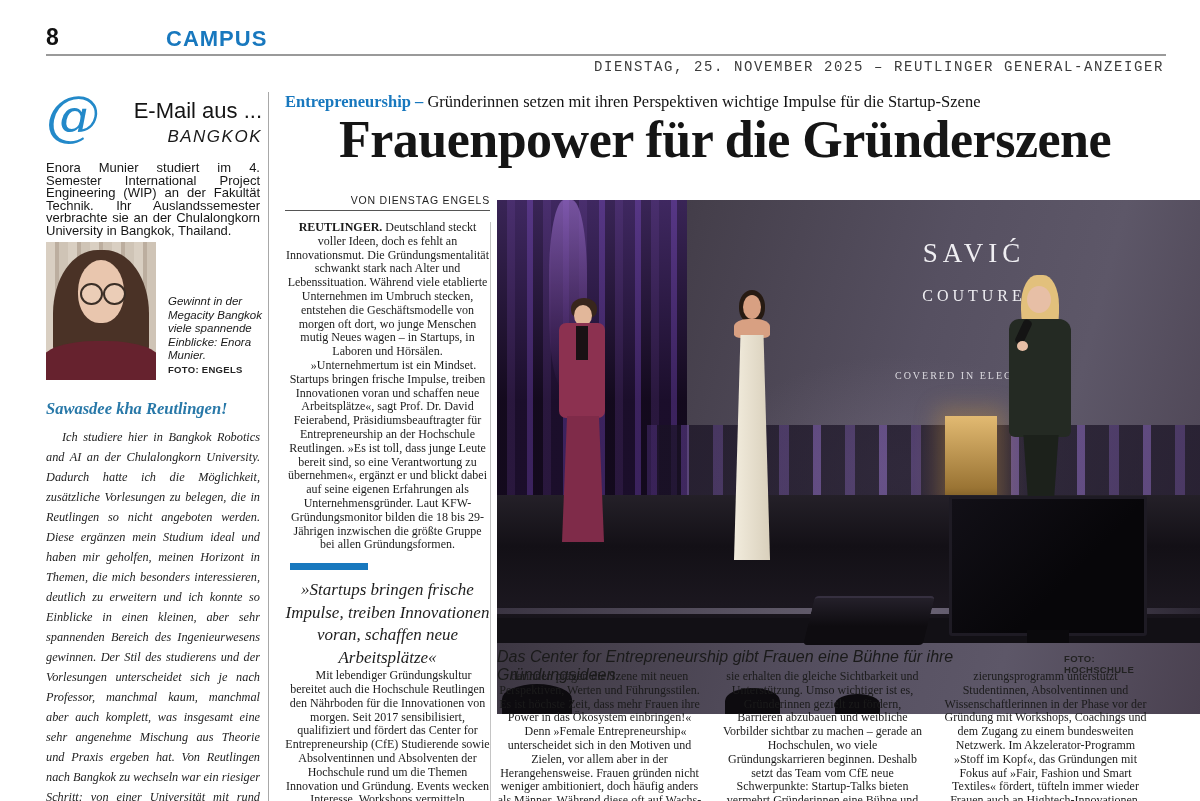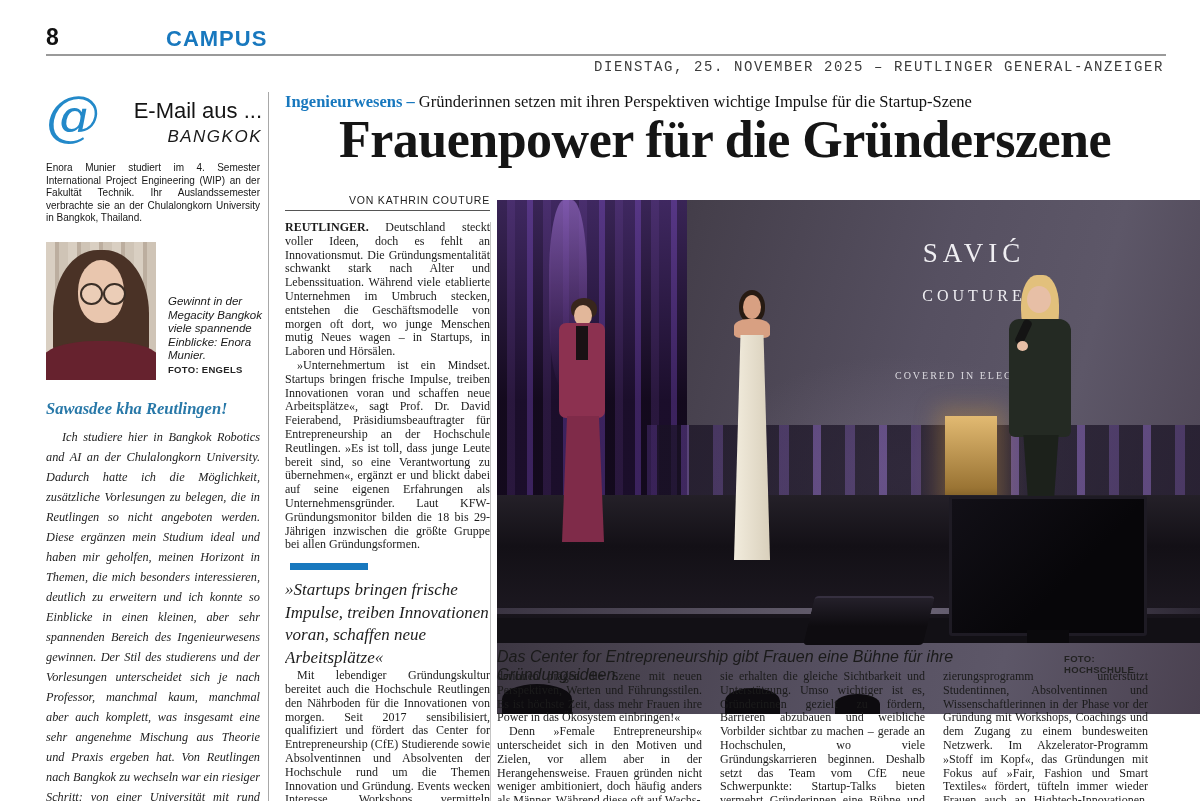--- a/index.html
+++ b/index.html
@@ -16,21 +16,21 @@
             font-size:14px;letter-spacing:1.6px;color:#3c3c3c;}
 
   
   .v-rule1{left:268px;top:92px;width:1px;height:709px;background:#a8a8a8;}
   .at-icon{left:46px;top:90px;font-family:"DejaVu Serif",serif;font-style:italic;font-size:54px;
            line-height:1;color:#2389c9;}
   .series-title{left:104px;top:98px;width:158px;text-align:right;font-family:"Liberation Sans",sans-serif;
                 font-size:22px;color:#141414;}
   .series-loc{left:104px;top:127px;width:158px;text-align:right;font-family:"Liberation Sans",sans-serif;
               font-style:italic;font-size:17px;letter-spacing:1.5px;color:#191919;}
-  .sb-intro{left:46px;top:162px;width:214px;font-family:"Liberation Sans",sans-serif;font-size:10px;
+  .sb-intro{left:46px;top:162px;width:214px;font-family:"Liberation Sans",sans-serif;font-size:13px;
             line-height:12.6px;text-align:justify;color:#161616;}
   .portrait{left:46px;top:242px;width:110px;height:138px;overflow:hidden;
             background:repeating-linear-gradient(90deg,#d9cfc2 0 9px,#bcae9f 9px 13px,#cfc4b6 13px 22px);}
   .p-hair{position:absolute;left:6%;top:6%;width:88%;height:100%;background:#4a3226;border-radius:46% 46% 30% 30%;}
   .p-face{position:absolute;left:29%;top:13%;width:42%;height:46%;background:#e9c6ae;border-radius:50% 50% 46% 46%;}
   .p-glass{position:absolute;left:31%;top:30%;width:17%;height:13%;border:2px solid #3a2e26;border-radius:50%;background:rgba(255,255,255,.12);}
   .p-glass.r{left:52%;}
   .p-body{position:absolute;left:-4%;bottom:-2%;width:108%;height:30%;background:#66222e;border-radius:45% 45% 0 0;}
   .sb-cap{left:168px;top:295px;width:94px;font-family:"Liberation Sans",sans-serif;font-style:italic;
           font-size:11.5px;line-height:13.5px;color:#1a1a1a;}
@@ -44,21 +44,21 @@
   
   .kicker{left:285px;top:92px;width:880px;font-size:16.5px;color:#111;}
   .kicker b{color:#1878be;}
   .headline{left:285px;top:110px;width:880px;text-align:center;font-weight:bold;font-size:52px;
             letter-spacing:-.5px;color:#151515;}
   .byline{left:285px;top:194px;width:205px;text-align:right;font-family:"Liberation Sans",sans-serif;
           font-size:10.5px;letter-spacing:.8px;color:#222;border-bottom:1px solid #555;padding-bottom:4px;}
 
   
   .bodycol{font-size:12px;line-height:13.8px;text-align:justify;color:#1b1b1b;overflow:hidden;}
-  .bodycol p{margin:0;}
+  .bodycol p{margin:0;text-align:center;}
   .bodycol p.ind{text-indent:12px;}
   .col1{left:285px;top:221px;width:205px;height:580px;}
   .v-rule2{left:490px;top:222px;width:1px;height:579px;background:#c4c4c4;}
   .qbar{width:78px;height:7px;background:#1878be;margin:11px 0 9px 5px;}
   .pullquote{font-style:italic;font-size:17px;line-height:22.5px;text-align:left;color:#1d1d1d;margin:0 0 10px 5px;}
   .colB{top:670px;width:205px;height:131px;}
   .c2{left:497px;} .c3{left:720px;} .c4{left:943px;}
 
   
   .photo{left:497px;top:200px;width:703px;height:514px;overflow:hidden;
@@ -147,24 +147,24 @@
   </div>
   <div class="abs sb-cap">Gewinnt in der Megacity Bangkok viele spannende Einblicke: Enora Munier.</div>
   <div class="abs sb-credit">FOTO: ENGELS</div>
 
   <div class="abs greeting">Sawasdee kha Reutlingen!</div>
   <div class="abs letter">
     <p>Ich studiere hier in Bangkok Robotics and AI an der Chulalongkorn University. Dadurch hatte ich die Möglichkeit, zusätzliche Vorlesungen zu belegen, die in Reutlingen so nicht angeboten werden. Diese ergänzen mein Studium ideal und haben mir geholfen, meinen Horizont in Themen, die mich besonders interessieren, deutlich zu erweitern und ich konnte so Einblicke in einen kleinen, aber sehr spannenden Bereich des Ingenieurwesens gewinnen. Der Stil des studierens und der Vorlesungen unterscheidet sich je nach Professor, manchmal kaum, manchmal aber auch komplett, was insgesamt eine sehr angenehme Mischung aus Theorie und Praxis ergeben hat. Von Reutlingen nach Bangkok zu wechseln war ein riesiger Schritt: von einer Universität mit rund 5.000 Studierenden und sechs Fakultäten zu einer mit über 30.000 Studierenden und 19 Fakultäten war beeindruckend. Land, Menschen, Küche und Verkehr sind ganz anders, und ich habe hier viele super interessante Menschen kennengelernt, thailändische Studierende, Einheimische, internationale Kommilitonen sowie Auswanderer aus aller Welt. Die Möglich-</p>
   </div>
 
   <div class="abs kicker">
-    <b>Ingenieurwesens –</b><span> Gründerinnen setzen mit ihren Perspektiven wichtige Impulse für die Startup-Szene</span>
+    <b>Entrepreneurship –</b><span> Gründerinnen setzen mit ihren Perspektiven wichtige Impulse für die Startup-Szene</span>
   </div>
   <div class="abs headline">Frauenpower für die Gründerszene</div>
-  <div class="abs byline">VON KATHRIN COUTURE</div>
+  <div class="abs byline">VON DIENSTAG ENGELS</div>
 
   <div class="abs bodycol col1">
     <p><b>REUTLINGER.</b><span> Deutschland steckt voller Ideen, doch es fehlt an Innovationsmut. Die Gründungsmentalität schwankt stark nach Alter und Lebenssituation. Während viele etablierte Unternehmen im Umbruch stecken, entstehen die Geschäftsmodelle von morgen oft dort, wo junge Menschen mutig Neues wagen – in Startups, in Laboren und Hörsälen.</span></p>
     <p class="ind">»Unternehmertum ist ein Mindset. Startups bringen frische Impulse, treiben Innovationen voran und schaffen neue Arbeitsplätze«, sagt Prof. Dr. David Feierabend, Präsidiumsbeauftragter für Entrepreneurship an der Hochschule Reutlingen. »Es ist toll, dass junge Leute bereit sind, so eine Verantwortung zu übernehmen«, ergänzt er und blickt dabei auf seine eigenen Erfahrungen als Unternehmensgründer. Laut KFW-Gründungsmonitor bilden die 18 bis 29-Jährigen inzwischen die größte Gruppe bei allen Gründungsformen.</p>
     <div class="qbar"></div>
     <p class="pullquote">»Startups bringen frische Impulse, treiben Innovationen voran, schaffen neue Arbeitsplätze«</p>
     <p class="ind">Mit lebendiger Gründungskultur bereitet auch die Hochschule Reutlingen den Nährboden für die Innovationen von morgen. Seit 2017 sensibilisiert, qualifiziert und fördert das Center for Entrepreneurship (CfE) Studierende sowie Absolventinnen und Absolventen der Hochschule rund um die Themen Innovation und Gründung. Events wecken Interesse, Workshops vermitteln Knowhow</p>
   </div>
   <div class="abs v-rule2"></div>
 

